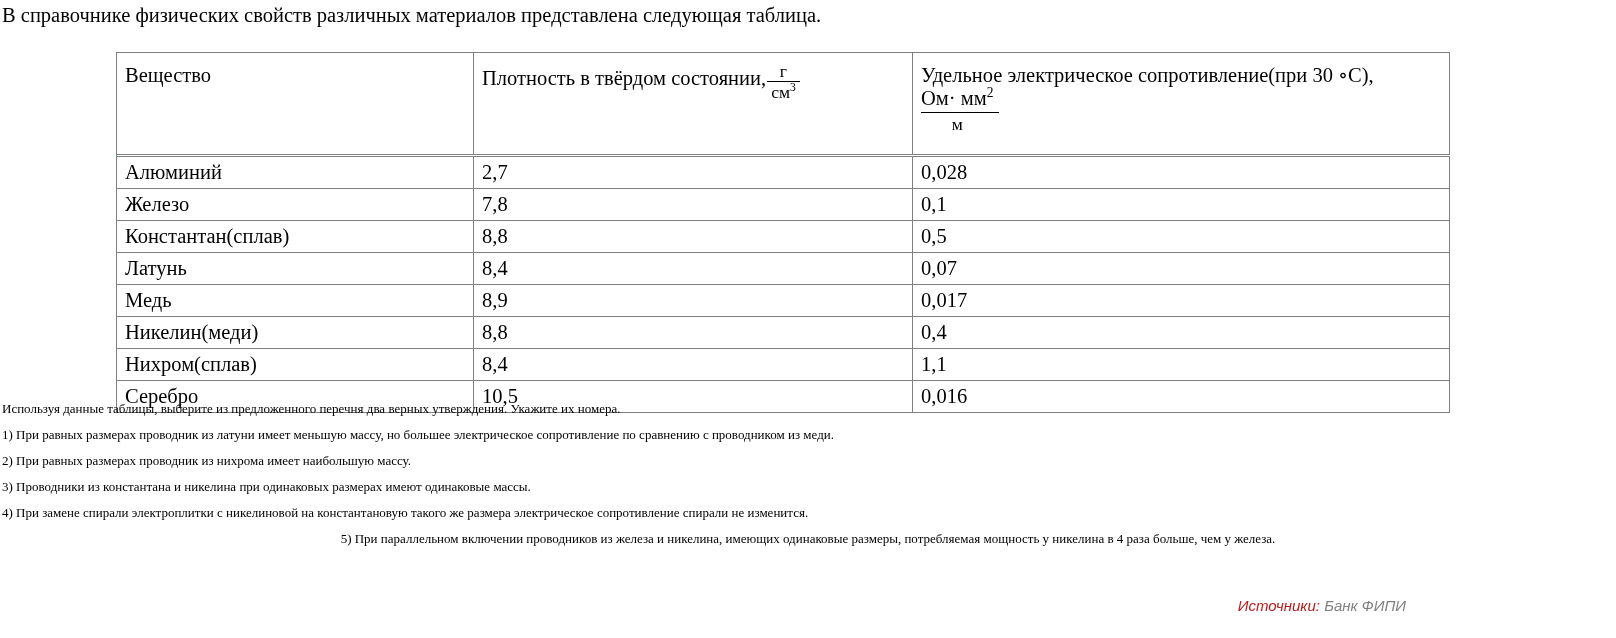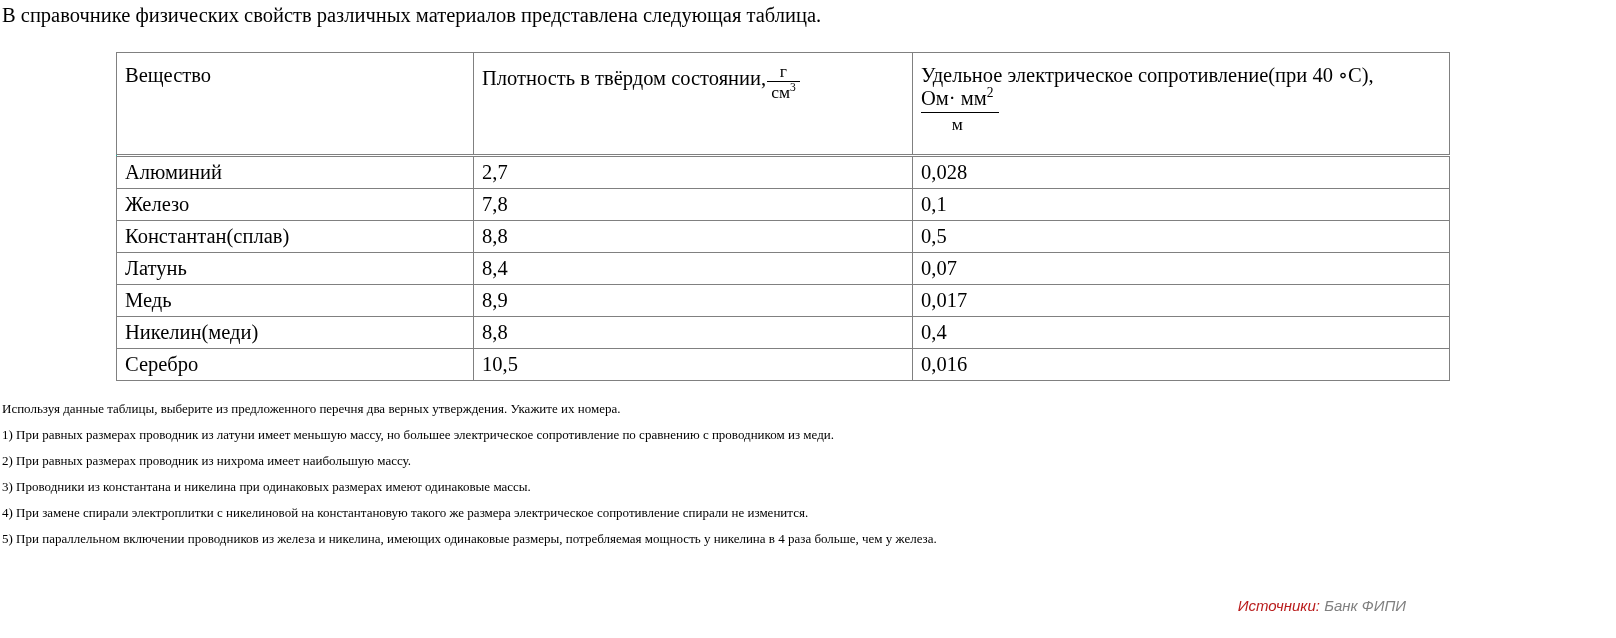--- a/index.html
+++ b/index.html
@@ -116,20 +116,21 @@
     font-size: 13px;
     line-height: 26.1px;
     width: 1612px;
   }
   .statements .ln {
     white-space: nowrap;
     display: block;
   }
   .statements .ln.wrap {
     white-space: normal;
+    text-align: center;
   }
 
   
   .source {
     position: absolute;
     right: 6px;
     top: 596px;
     font-family: "Liberation Sans", "DejaVu Sans", sans-serif;
     font-style: italic;
     font-size: 15px;
@@ -155,21 +156,21 @@
       </colgroup>
       <tbody>
         <tr class="head">
           <td>
             <span class="hdr-line">Вещество</span>
           </td>
           <td>
             <span class="hdr-line"><span>Плотность в твёрдом состоянии,</span><span class="frac"><span class="num">г</span><span class="den"><span>см</span><sup class="exp">3</sup></span></span></span>
           </td>
           <td>
-            <span class="hdr-line">Удельное электрическое сопротивление(при 40 ∘C),</span>
+            <span class="hdr-line">Удельное электрическое сопротивление(при 30 ∘C),</span>
             <span class="frac-wide">
               <span class="num"><span>Ом· мм</span><sup class="exp">2</sup></span>
               <span class="den">м</span>
             </span>
           </td>
         </tr>
       </tbody>
       <tbody id="table-body">
           <tr class="body">
             <td>Алюминий</td>
@@ -195,20 +196,25 @@
             <td>Медь</td>
             <td>8,9</td>
             <td>0,017</td>
           </tr>
           <tr class="body">
             <td>Никелин(меди)</td>
             <td>8,8</td>
             <td>0,4</td>
           </tr>
           <tr class="body">
+            <td>Нихром(сплав)</td>
+            <td>8,4</td>
+            <td>1,1</td>
+          </tr>
+          <tr class="body">
             <td>Серебро</td>
             <td>10,5</td>
             <td>0,016</td>
           </tr>
         </tbody>
     </table>
   </div>
 
   <div class="statements">
     <span class="ln">Используя данные таблицы, выберите из предложенного перечня два верных утверждения. Укажите их номера.</span>

